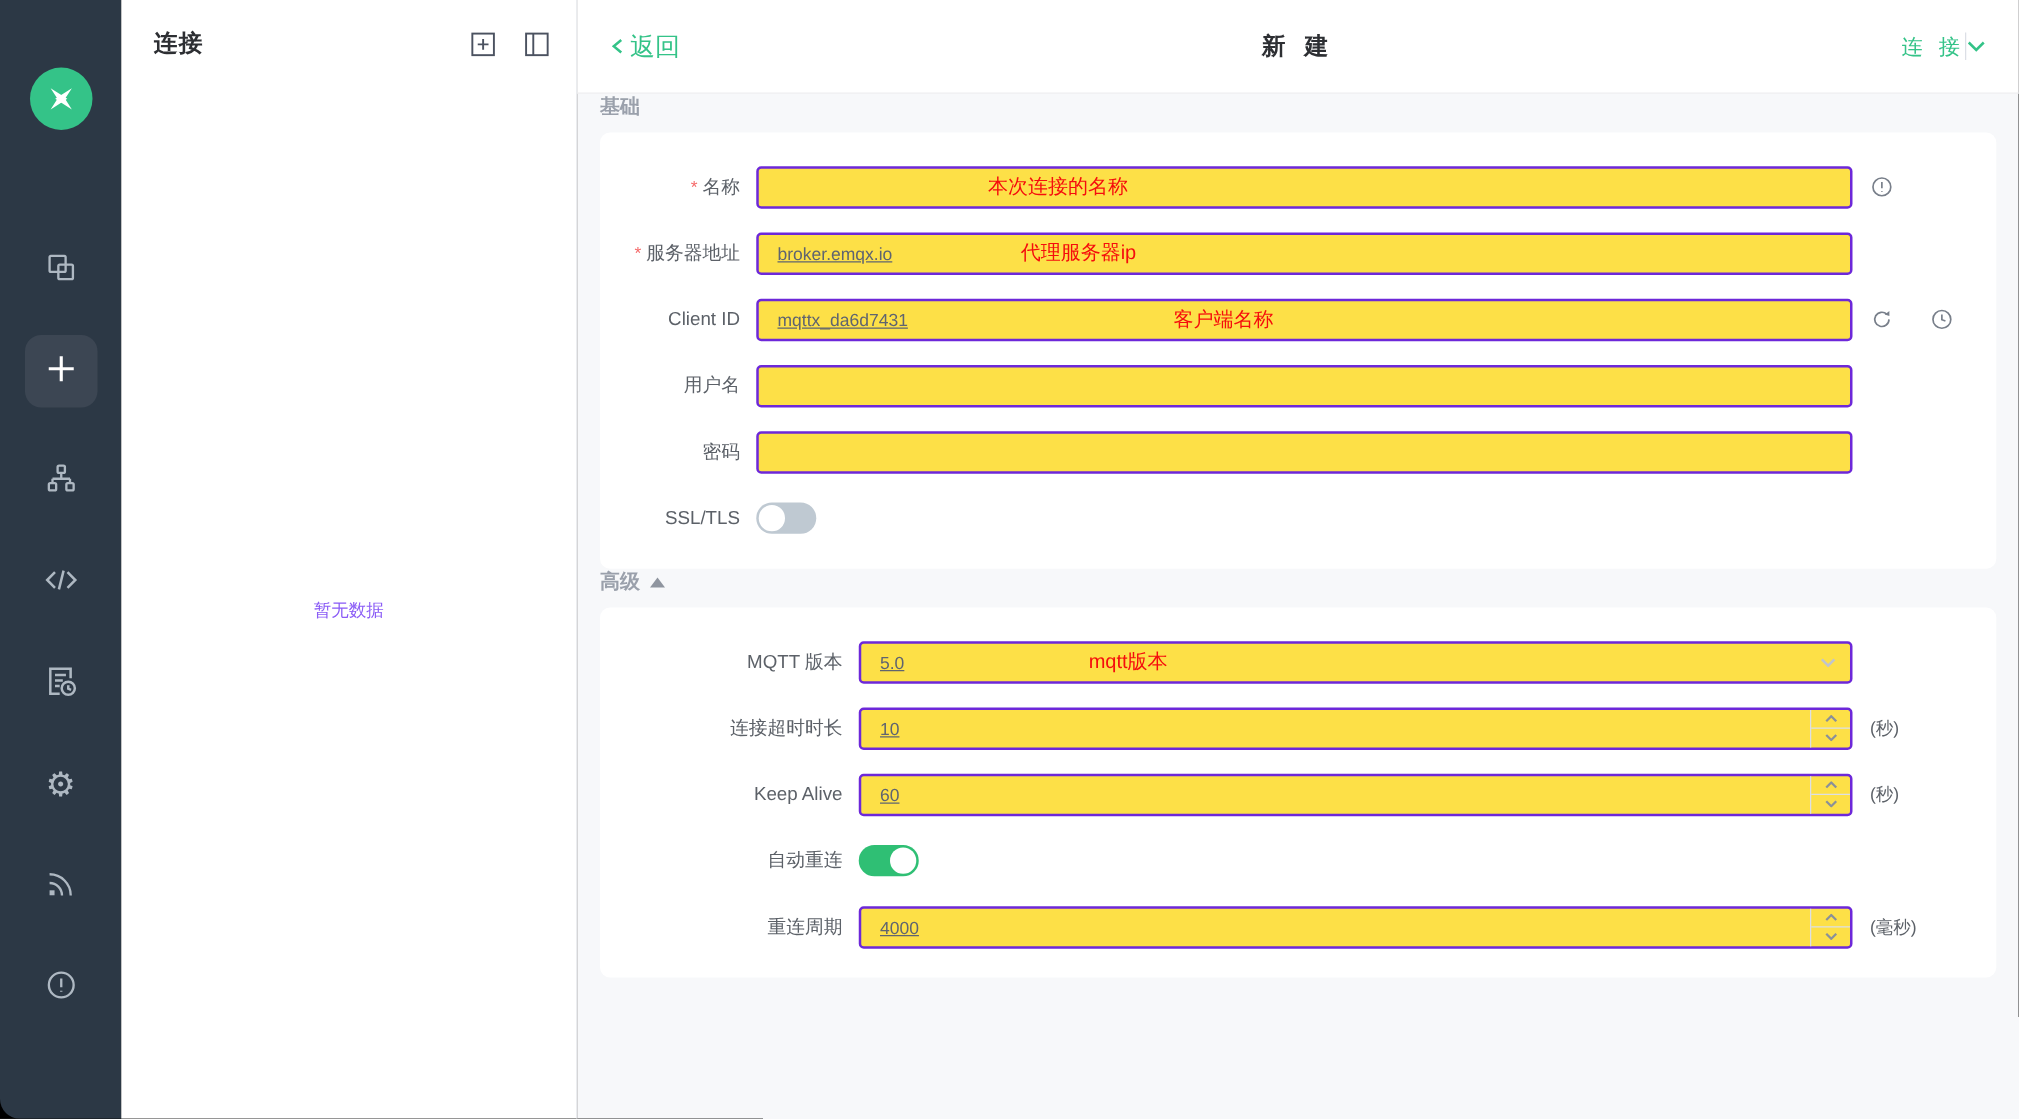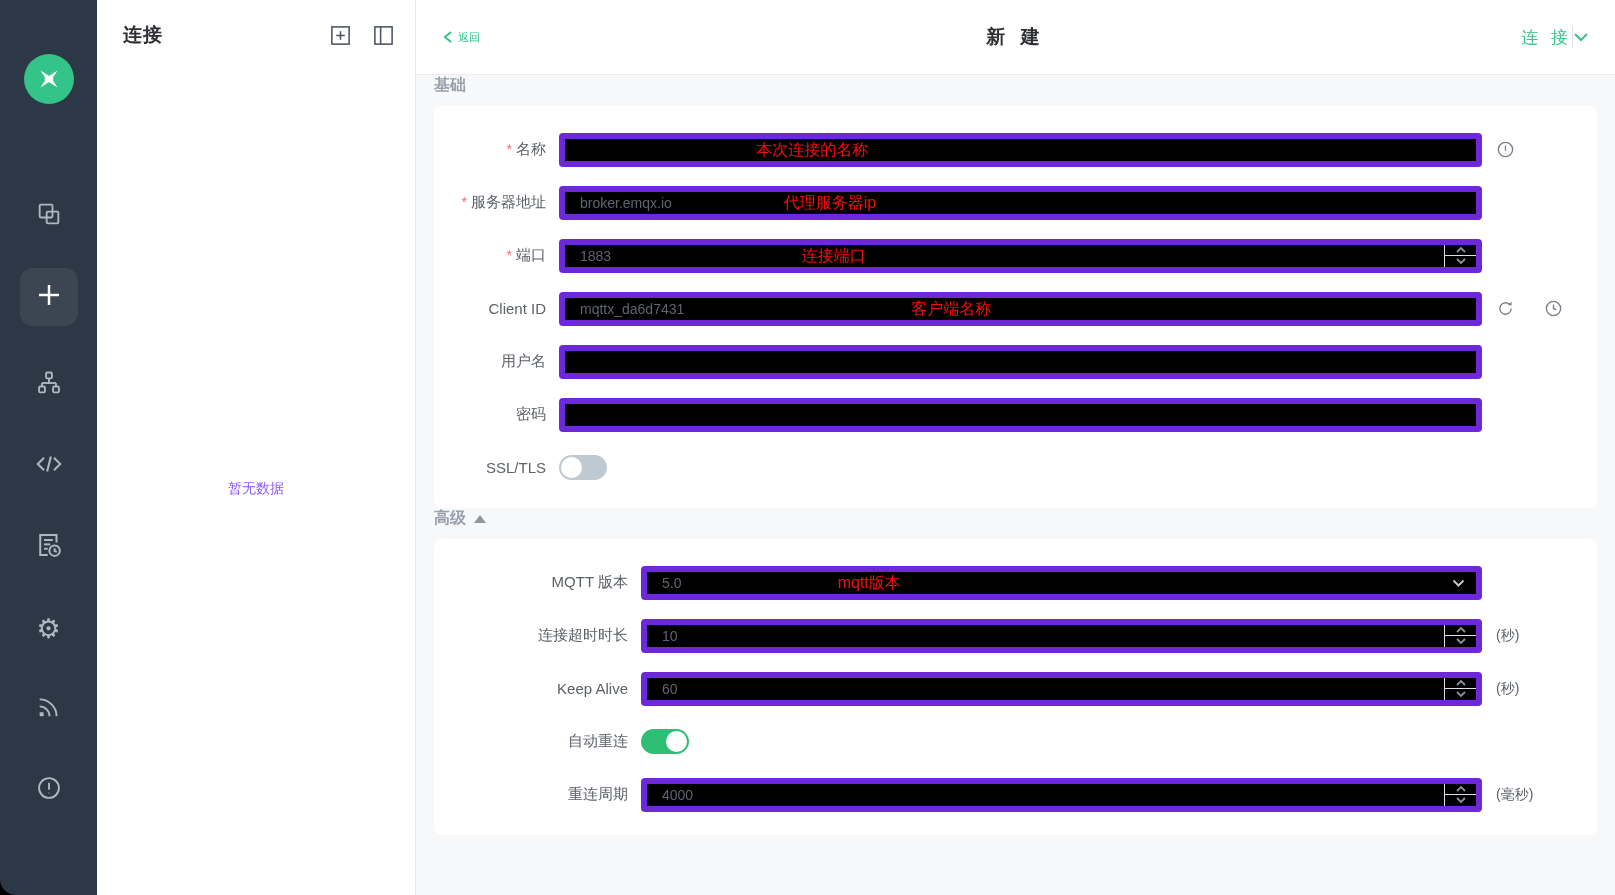--- a/index.html
+++ b/index.html
@@ -16,34 +16,34 @@
   .nav { display:flex; flex-direction:column; align-items:center; margin-top:90px; }
   .nav-item { width:44px; height:44px; display:flex; align-items:center; justify-content:center;
               color:#aeb8c2; margin-top:37px; cursor:pointer; }
   .nav-item:first-child { margin-top:0; }
   .nav-item.active { width:58px; height:58px; background:#3c4653; border-radius:13px; margin-top:30px; }
   .nav-item svg { stroke:#aeb8c2; fill:none; stroke-width:1.6; }
   .nav-item.active svg { stroke:#fff; stroke-width:2; }
   .gear-glyph { font-size:27px; line-height:1; color:#aeb8c2; font-family:"DejaVu Sans",sans-serif; }
 
   
-  .panel { width:319px; flex:none; background:#fff; border-right:1px solid #e4e6ea;
+  .panel { width:365px; flex:none; background:#fff; border-right:1px solid #e4e6ea;
            display:flex; flex-direction:column; }
   .panel-header { display:flex; align-items:center; padding:22px 20px 0 26px; }
   .panel-title { font-size:19px; font-weight:bold; color:#2d2f33; letter-spacing:1px; }
   .panel-actions { margin-left:auto; display:flex; gap:19px; }
   .panel-btn { width:24px; height:24px; display:flex; align-items:center; justify-content:center; cursor:pointer; }
   .panel-btn svg { stroke:#4b5260; fill:none; stroke-width:1.6; }
   .empty-state { margin-top:432px; text-align:center; font-size:14px; color:#8b5cf6; }
 
   
   .main { flex:1; background:#f7f8fa; display:flex; flex-direction:column; min-width:0; }
   .main-header { height:75px; flex:none; background:#fff; border-bottom:1px solid #ededf0;
                  display:flex; align-items:center; padding:0 26px; position:relative; }
-  .back-link { display:flex; align-items:center; gap:4px; color:#34c388; font-size:11px; cursor:pointer; }
+  .back-link { display:flex; align-items:center; gap:4px; color:#34c388; font-size:20px; cursor:pointer; }
   .back-link svg { stroke:#34c388; fill:none; stroke-width:2; }
   .main-title { position:absolute; left:50%; transform:translateX(-50%); font-size:19px;
                 font-weight:bold; color:#2d2f33; letter-spacing:5px; }
   .header-actions { margin-left:auto; display:flex; align-items:center; }
   .connect-action { color:#34c388; font-size:17px; letter-spacing:4px; cursor:pointer; }
   .v-divider { width:1px; height:22px; background:#dcdfe6; }
   .dropdown-caret { display:flex; align-items:center; cursor:pointer; }
   .dropdown-caret svg { stroke:#34c388; fill:none; stroke-width:2; }
 
   .content { flex:1; overflow:hidden; padding:0 18px; }
@@ -56,22 +56,22 @@
   .card { background:#fff; border-radius:8px; margin-top:10px; padding:17px 0 14px 0; }
   .row { display:flex; align-items:center; height:53px; }
   .lbl { width:125px; flex:none; text-align:right; font-size:15px; color:#5c6168; padding-right:13px; white-space:nowrap; }
   .adv .lbl { width:207px; }
   .req { color:#f56c6c; margin-right:4px; font-size:14px; }
   .field { flex:1; display:flex; align-items:center; min-width:0; }
   .suffix { width:115px; flex:none; display:flex; align-items:center; gap:29px; padding-left:14px; }
   .suffix svg { stroke:#787f8a; fill:none; stroke-width:1.7; cursor:pointer; }
   .unit { font-size:14px; color:#5c6168; white-space:nowrap; }
 
-  .input { position:relative; height:34px; border:6px solid #6d28d9; border-radius:4px; background:#000000;
-           flex:1; display:flex; align-items:center; padding:0 15px; font-size:14px; color:#5f6470; cursor:text; }
+  .input { position:relative; height:34px; border:2px solid #6d28d9; border-radius:4px; background:#fde047;
+           flex:1; display:flex; align-items:center; padding:0 15px; font-size:14px; color:#5f6470; cursor:text;text-decoration:underline; }
   .select { cursor:pointer; }
   .select .sel-caret { position:absolute; right:11px; top:50%; transform:translateY(-50%); display:flex; }
   .select .sel-caret svg { stroke:#c0c4cc; fill:none; stroke-width:2; }
   .host-select { width:208px; flex:none; margin-right:12px; }
   .num { padding-right:44px; }
   .stepper { position:absolute; right:0; top:0; bottom:0; width:32px; border-left:1px solid #dcdfe6;
              display:flex; flex-direction:column; }
   .step { flex:1; display:flex; align-items:center; justify-content:center; cursor:pointer; }
   .step:first-child { border-bottom:1px solid #dcdfe6; }
   .step svg { stroke:#8a9099; fill:none; stroke-width:1.8; }
@@ -245,42 +245,20 @@
           <span class="lbl"><span class="req">*</span><span>服务器地址</span></span>
           <span class="field">
             <span class="input">
               <span>broker.emqx.io</span>
               <span class="annot an-host">代理服务器ip</span>
             </span>
           </span>
           <span class="suffix"></span>
         </div>
 
-        <div class="row">
-          <span class="lbl"><span class="req">*</span><span>端口</span></span>
-          <span class="field">
-            <span class="input num">
-              <span>1883</span>
-              <span class="annot an-port">连接端口</span>
-              <span class="stepper">
-                <span class="step">
-                    <svg width="10" height="6" viewBox="0 0 10 6">
-                      <polyline points="1,5 5,1 9,5"></polyline>
-                    </svg>
-                  </span>
-                <span class="step">
-                    <svg width="10" height="6" viewBox="0 0 10 6">
-                      <polyline points="1,1 5,5 9,1"></polyline>
-                    </svg>
-                  </span>
-              </span>
-            </span>
-          </span>
-          <span class="suffix"></span>
-        </div>
 
         <div class="row">
           <span class="lbl"><span>Client ID</span></span>
           <span class="field">
             <span class="input">
               <span>mqttx_da6d7431</span>
               <span class="annot an-client">客户端名称</span>
             </span>
           </span>
           <span class="suffix">

